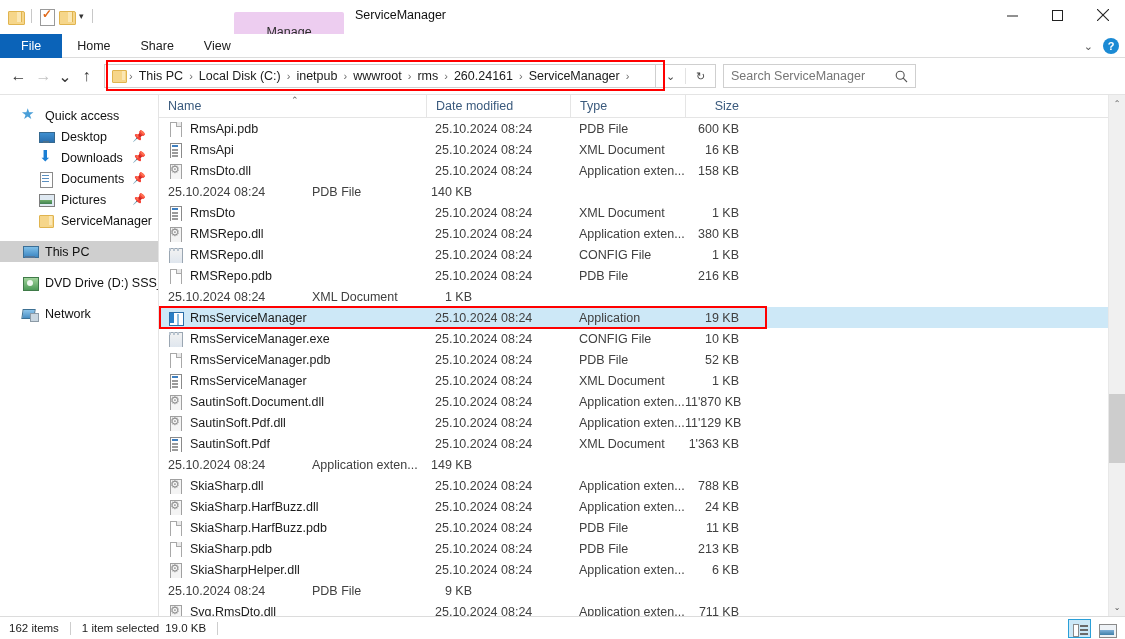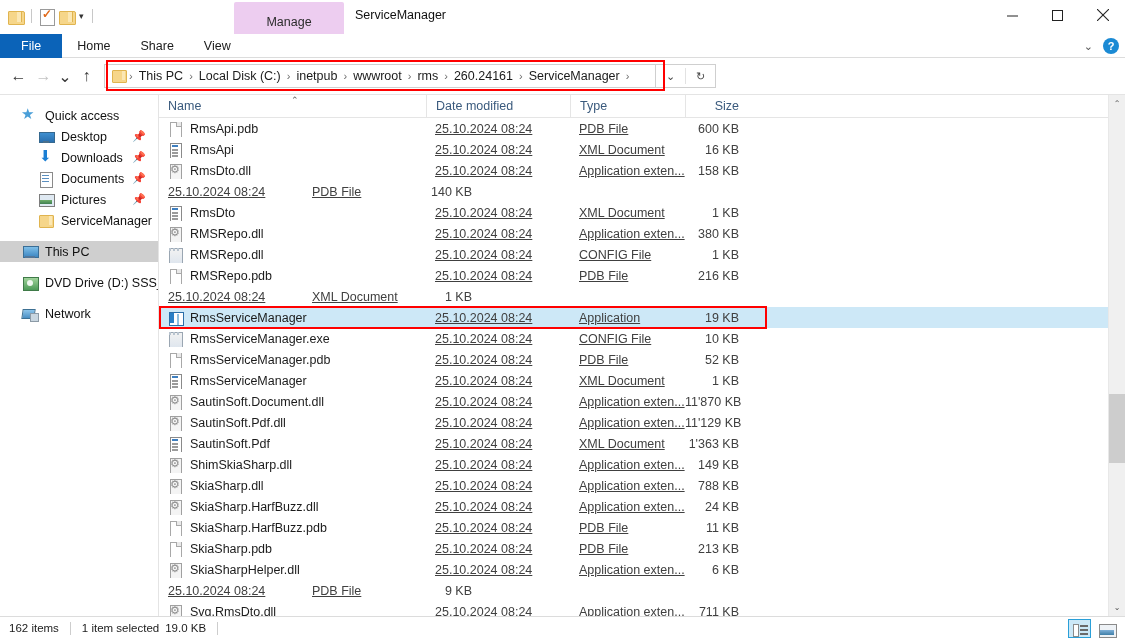--- a/index.html
+++ b/index.html
@@ -21,21 +21,21 @@
     background:#f6d68a; border:1px solid #e0b44f; border-radius:1px 2px 1px 1px; }
   .ico-folder::after { content:""; position:absolute; right:1px; top:2px; width:4px; height:10px;
     background:#fbe7b4; border-right:1px solid #e0b44f; }
   .ico-props { width:14px; height:15px; position:relative; display:inline-block; }
   .ico-props::before { content:""; position:absolute; left:0; top:0; width:13px; height:15px;
     background:#fff; border:1px solid #9a9a9a; }
   .ico-props::after { content:"✓"; position:absolute; left:2px; top:-2px; font-size:12px; color:#e06a1b; font-weight:bold; }
   .qat-caret { font-size:9px; color:#333; line-height:1; }
   .win-title { position:absolute; left:355px; top:8px; font-size:12.5px; color:#111; }
 
-  .ctx-tab { position:absolute; left:234px; top:2px; width:110px; height:39px;
+  .ctx-tab { position:absolute; left:234px; top:12px; width:110px; height:39px;
     background:#edcdf0; border-radius:2px 2px 0 0; display:flex; align-items:center; justify-content:center;
     font-size:12.5px; color:#2b2b2b; }
 
   .winbtns { position:absolute; right:0; top:0; display:flex; height:30px; }
   .winbtn { width:45px; height:30px; display:flex; align-items:center; justify-content:center; }
   .winbtn svg { display:block; }
 
   
   .ribbon { height:24px; position:relative; flex:none; border-bottom:1px solid #dcdcdc; background:#fff; }
   .tabs { display:flex; height:24px; align-items:stretch; }
@@ -116,21 +116,21 @@
   .ch { font-size:12.5px; color:#3a5a7d; padding-left:9px; display:flex; align-items:center; height:23px;
     border-left:1px solid #e5e5e5; }
   .ch:first-child { border-left:none; }
   .ch.size { justify-content:flex-end; padding-right:36px; padding-left:0; }
   .sortcaret { position:absolute; left:132px; top:0px; font-size:9px; color:#5a5a5a; }
 
   .rows { flex:1; overflow:hidden; position:relative; }
   .row { height:21px; display:flex; align-items:center; font-size:12.5px; color:#1b1b1b; }
   .row.selected { background:#cde8f7; }
   .cell-name { display:flex; align-items:center; gap:7px; padding-left:9px; overflow:hidden; white-space:nowrap; }
-  .cell-date, .cell-type { padding-left:9px; color:#404040; white-space:nowrap; overflow:hidden;text-decoration:underline; }
+  .cell-date, .cell-type { padding-left:9px; color:#404040; white-space:nowrap; overflow:hidden; }
   .cell-type { text-overflow:ellipsis; }
   .cell-size { text-align:right; padding-right:36px; color:#404040; white-space:nowrap; }
 
   
   .fi { width:15px; height:16px; flex:none; position:relative; }
   .fi-blank::before { content:""; position:absolute; left:2px; top:1px; width:10px; height:14px;
     background:#fff; border:1px solid #a8a8a8; }
   .fi-blank::after { content:""; position:absolute; left:8px; top:1px; width:4px; height:4px;
     background:#e9e9e9; border-left:1px solid #a8a8a8; border-bottom:1px solid #a8a8a8; }
   .fi-xml::before { content:""; position:absolute; left:2px; top:1px; width:10px; height:14px;
@@ -259,20 +259,27 @@
         <span class="crumb-sep">›</span>
       </div>
     </div>
 
     <div class="addr-ctrls">
       <div>⌄</div>
       <div class="divider"></div>
       <div>↻</div>
     </div>
 
+    <div class="searchbox">
+      <span class="ph">Search ServiceManager</span>
+      <svg width="13" height="13" viewBox="0 0 13 13">
+        <circle cx="5.2" cy="5.2" r="4" fill="none" stroke="#555" stroke-width="1.1"></circle>
+        <line x1="8.2" y1="8.2" x2="12" y2="12" stroke="#555" stroke-width="1.1"></line>
+      </svg>
+    </div>
   </div>
 
   <div class="body">
 
     <div class="sidebar">
       <div class="nav-item">
         <span class="ic ic-star"></span>
         <span>Quick access</span>
       </div>
       <div class="nav-item indent">
@@ -459,24 +466,20 @@
           <div class="row">
             <div class="cell-name" style="width:267px">
               <span class="fi fi-xml"></span>
               <span>SautinSoft.Pdf</span>
             </div>
             <div class="cell-date" style="width:144px">25.10.2024 08:24</div>
             <div class="cell-type" style="width:115px">XML Document</div>
             <div class="cell-size" style="width:90px">1'363 KB</div>
           </div>
           <div class="row">
-            <div class="cell-name" style="width:267px">
-              <span class="fi fi-dll"></span>
-              <span>ShimSkiaSharp.dll</span>
-            </div>
             <div class="cell-date" style="width:144px">25.10.2024 08:24</div>
             <div class="cell-type" style="width:115px">Application exten...</div>
             <div class="cell-size" style="width:90px">149 KB</div>
           </div>
           <div class="row">
             <div class="cell-name" style="width:267px">
               <span class="fi fi-dll"></span>
               <span>SkiaSharp.dll</span>
             </div>
             <div class="cell-date" style="width:144px">25.10.2024 08:24</div>

